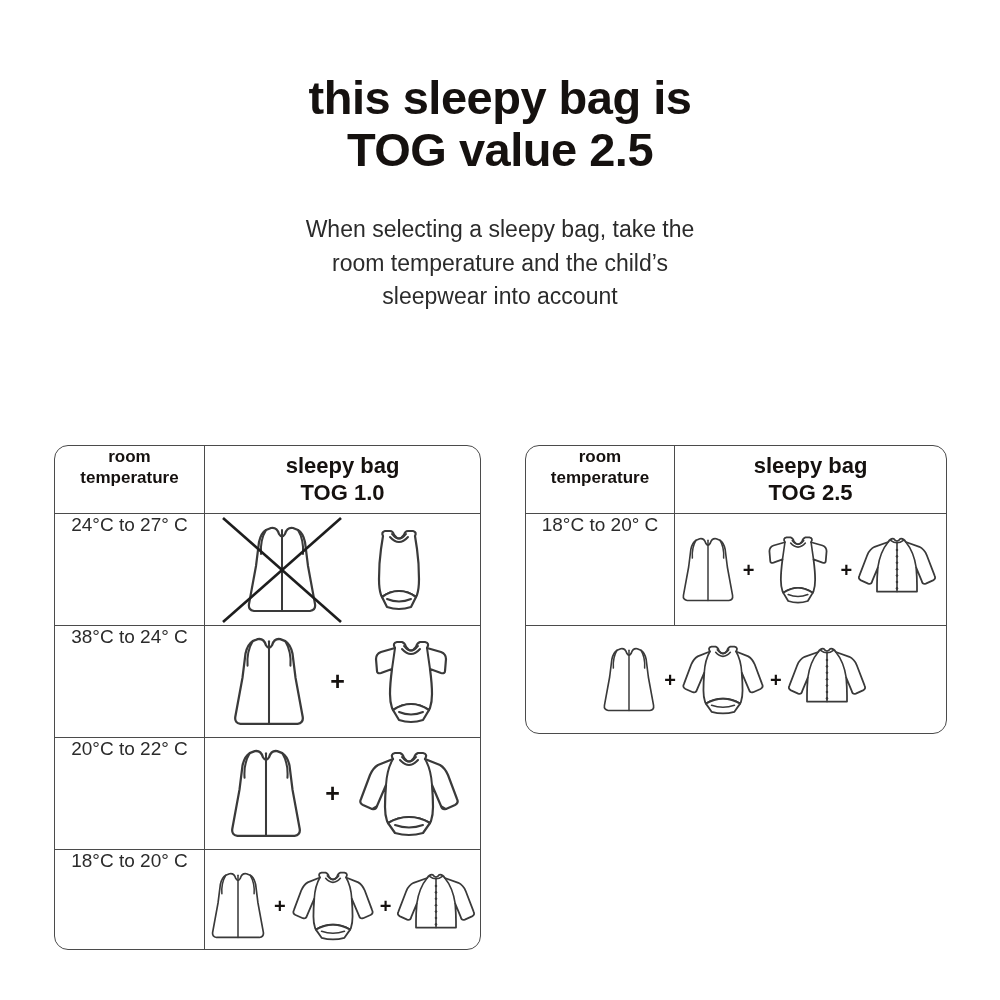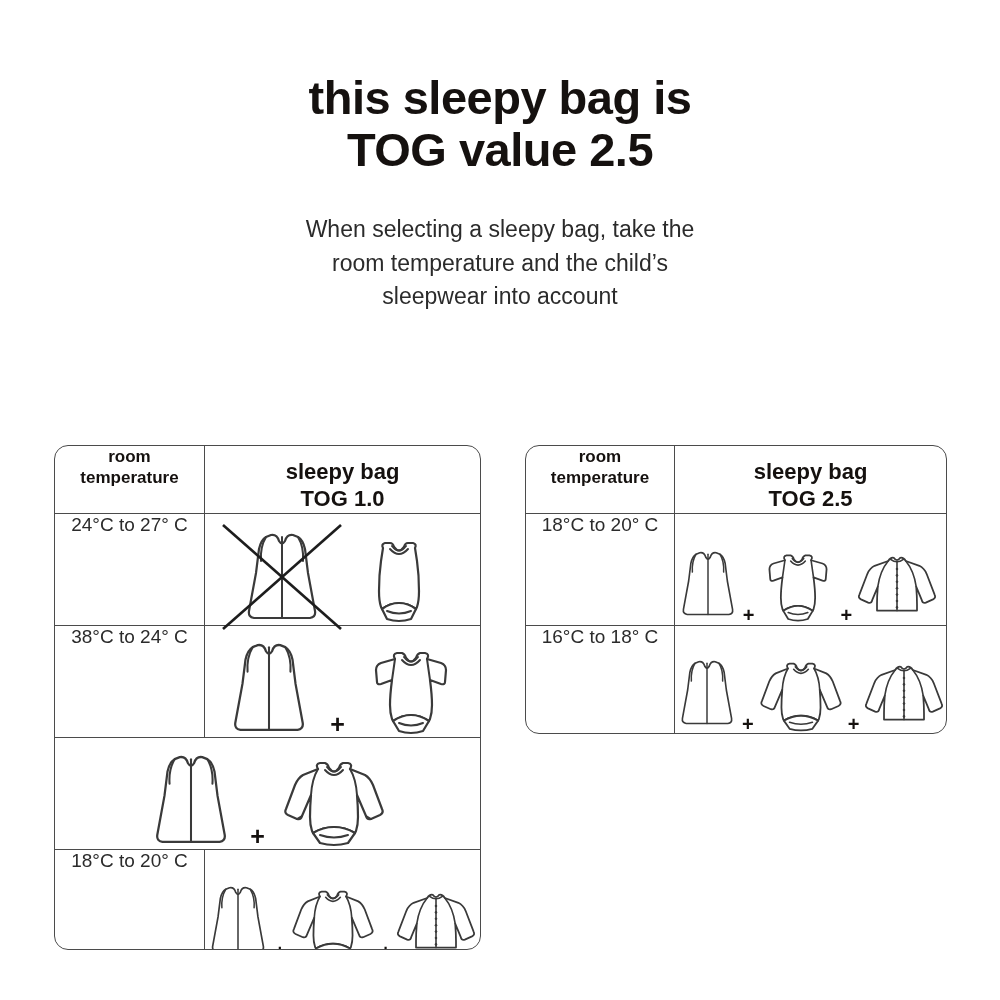--- a/index.html
+++ b/index.html
@@ -68,21 +68,21 @@
     justify-content: center;
     text-align: center;
     border-right: 1.2px solid #4b4b4b;
     flex: 0 0 auto;
     padding: 0 6px;
   }
   .cell-garments {
     box-sizing: border-box;
     flex: 1 1 auto;
     display: flex;
-    align-items: flex-end;
+    align-items: center;
     justify-content: center;
     gap: 6px;
     position: relative;
   }
 
   #table-left  .cell-temp { width: 150px; }
   #table-right .cell-temp { width: 149px; }
 
   .head-row { height: 68px; }
   .body-row { height: 112px; }
@@ -214,20 +214,23 @@
           <path class="gthin" d="M65 10 L68 31"></path>
           <path class="gthin" d="M33 10 L30 31"></path>
           <path class="gline" d="M31 72 Q40 66 49 66 Q58 66 67 72 L61 82 Q49 86 37 82 Z"></path>
           <path class="gthin" d="M37 74 Q49 79 61 74"></path>
         </svg>
       </div>
     </div>
   </div>
 
   <div class="trow body-row">
+    <div class="cell-temp">
+      <span class="temp-label">20°C to 22° C</span>
+    </div>
     <div class="cell-garments" style="gap:14px;">
       <div class="garment">
         <svg width="88" height="98" viewBox="0 0 86 96" aria-hidden="true">
           <path class="gline" d="M27 8 L32 6 Q38 5 40 12 Q43 17 46 12 Q48 5 54 6 L59 8 Q64 11 66 20 L69 44 Q73 66 76 82 Q77 88 71 89 L15 89 Q9 88 10 82 Q13 66 17 44 L20 20 Q22 11 27 8 Z"></path>
           <path class="gthin" d="M43 8 L43 89"></path>
           <path class="gthin" d="M27 8 Q21 18 22 32"></path>
           <path class="gthin" d="M59 8 Q65 18 64 32"></path>
         </svg>
       </div>
       <span class="plus">+</span>
@@ -345,23 +348,20 @@
           <circle class="gdot" cx="52" cy="44" r="1.6"></circle>
           <circle class="gdot" cx="52" cy="52" r="1.6"></circle>
           <circle class="gdot" cx="52" cy="60" r="1.6"></circle>
           <circle class="gdot" cx="52" cy="68" r="1.6"></circle>
         </svg>
       </div>
     </div>
   </div>
 
   <div class="trow body-row">
-    <div class="cell-temp">
-      <span class="temp-label">16°C to 18° C</span>
-    </div>
     <div class="cell-garments" style="gap:2px;">
       <div class="garment">
         <svg width="64" height="82" viewBox="0 0 86 96" aria-hidden="true">
           <path class="gline" d="M27 8 L32 6 Q38 5 40 12 Q43 17 46 12 Q48 5 54 6 L59 8 Q64 11 66 20 L69 44 Q73 66 76 82 Q77 88 71 89 L15 89 Q9 88 10 82 Q13 66 17 44 L20 20 Q22 11 27 8 Z"></path>
           <path class="gthin" d="M43 8 L43 89"></path>
           <path class="gthin" d="M27 8 Q21 18 22 32"></path>
           <path class="gthin" d="M59 8 Q65 18 64 32"></path>
         </svg>
       </div>
       <span class="plus" style="font-size:20px;">+</span>

